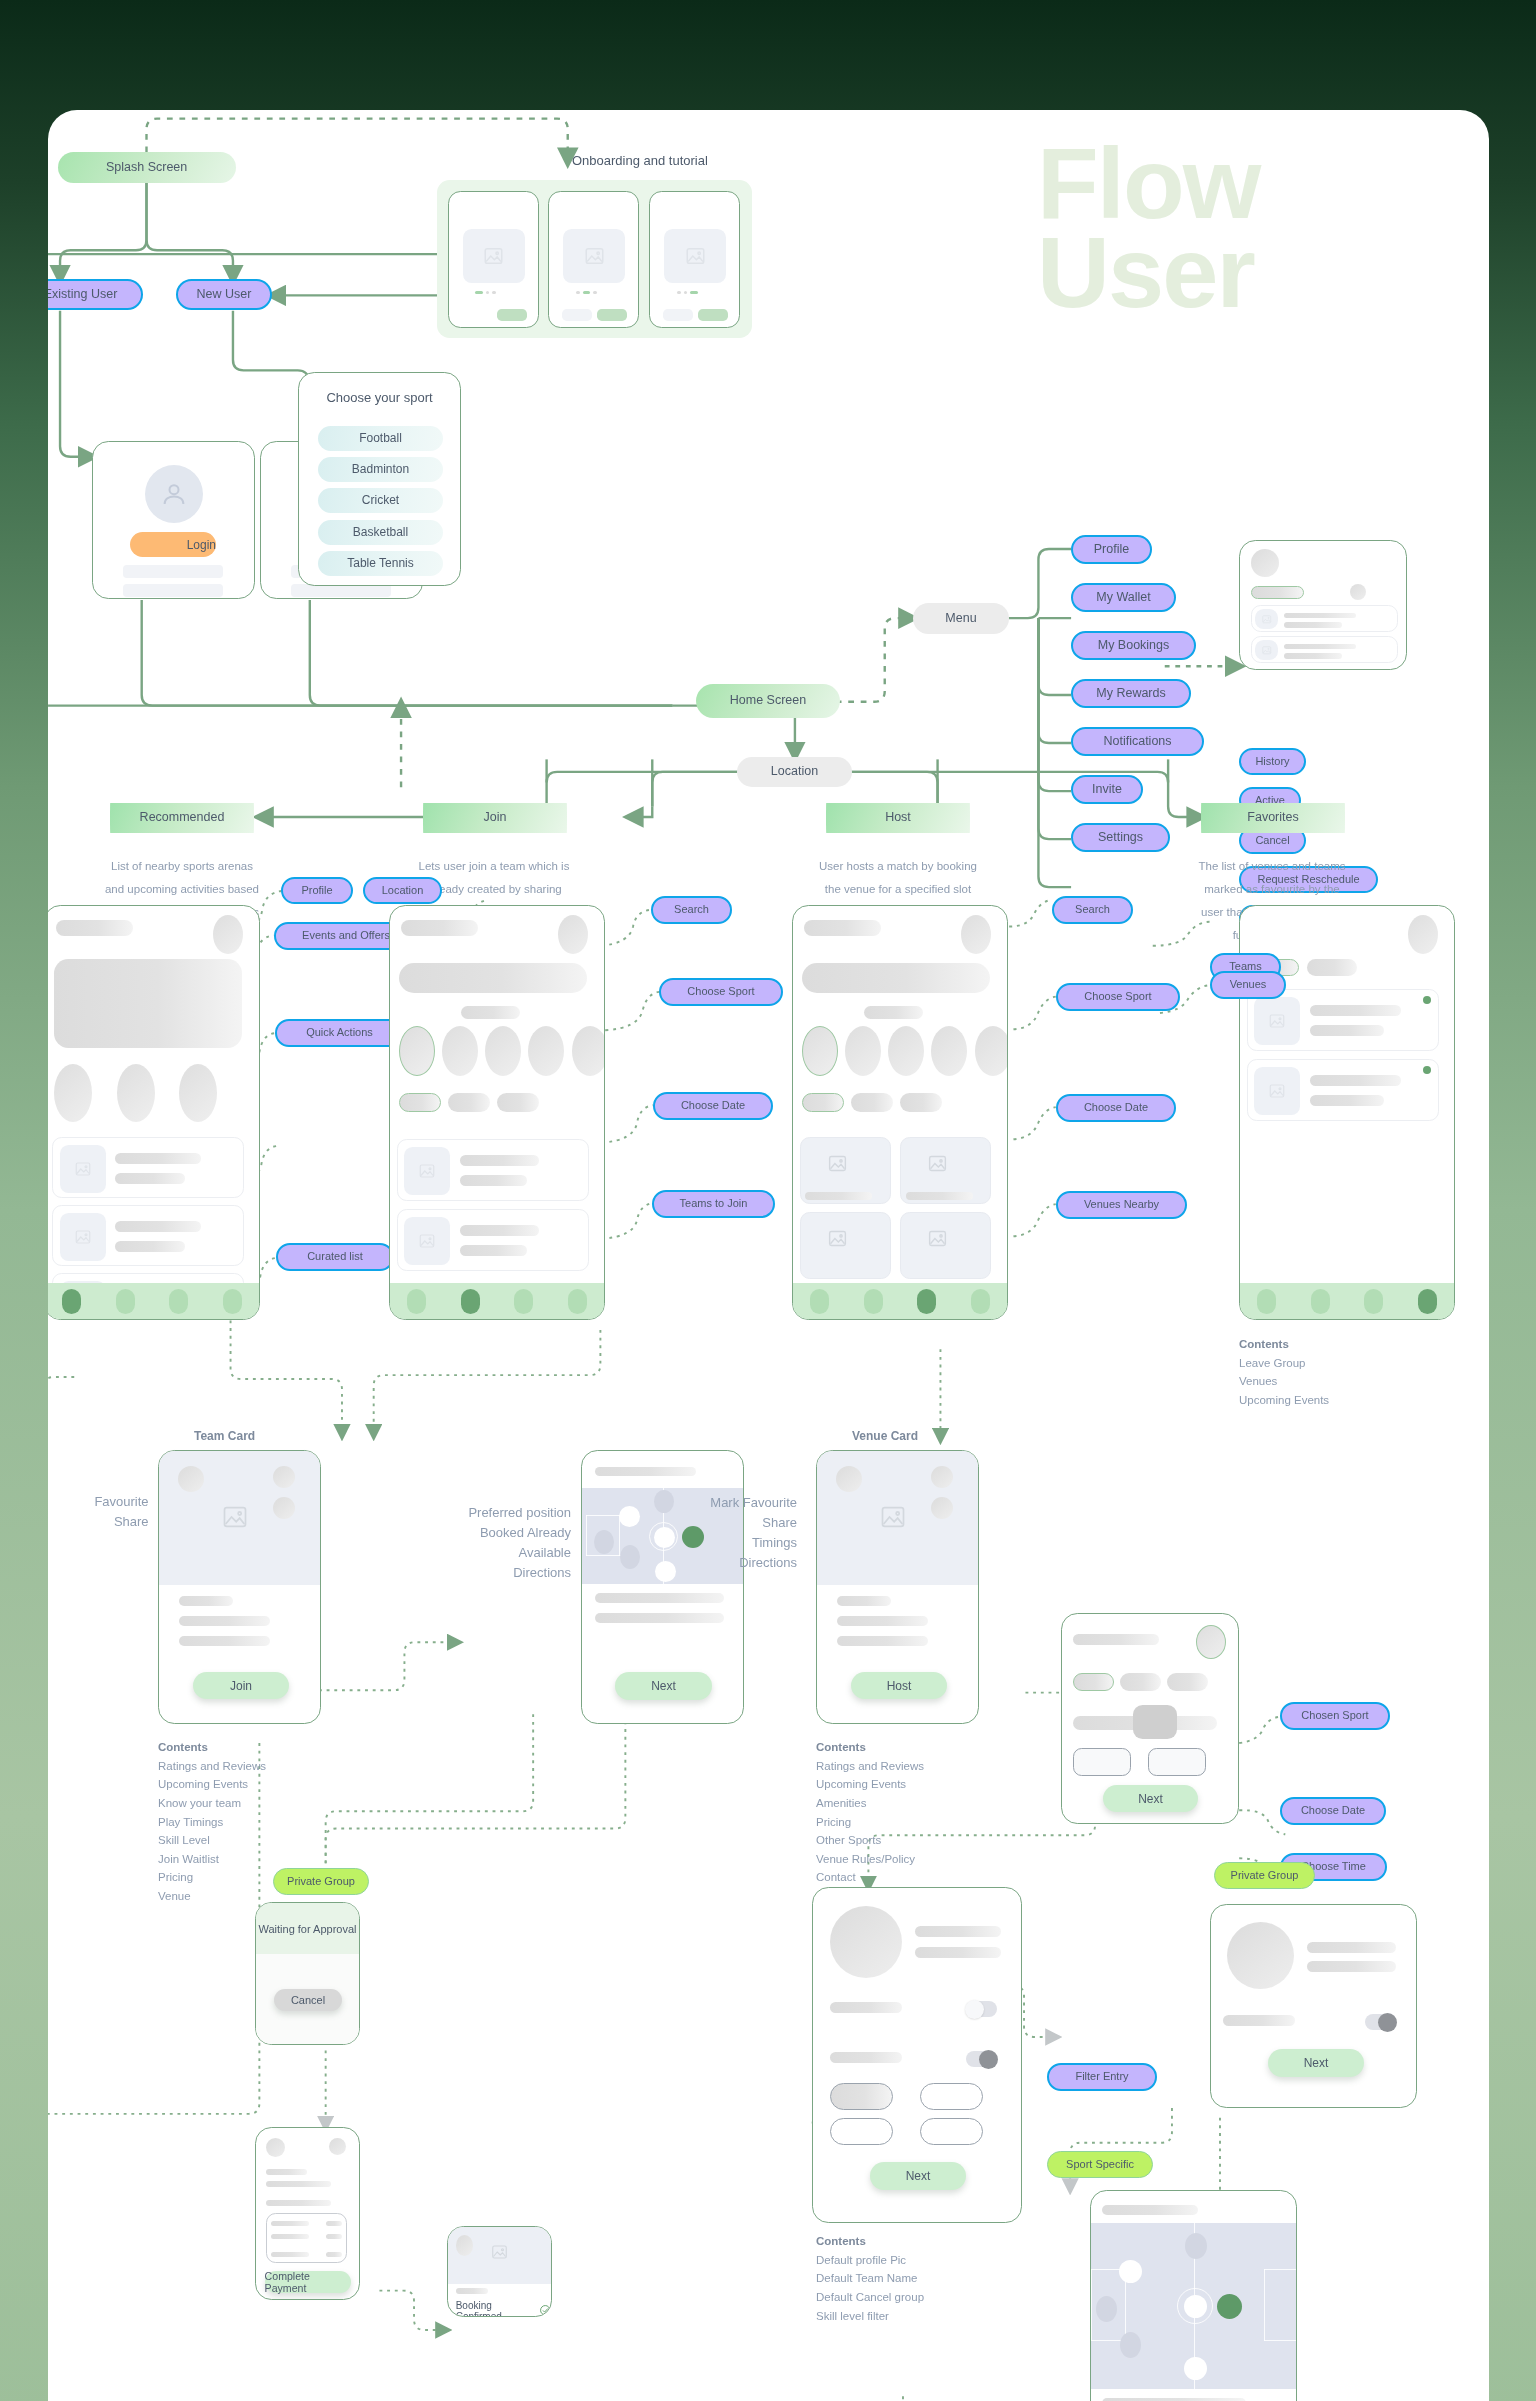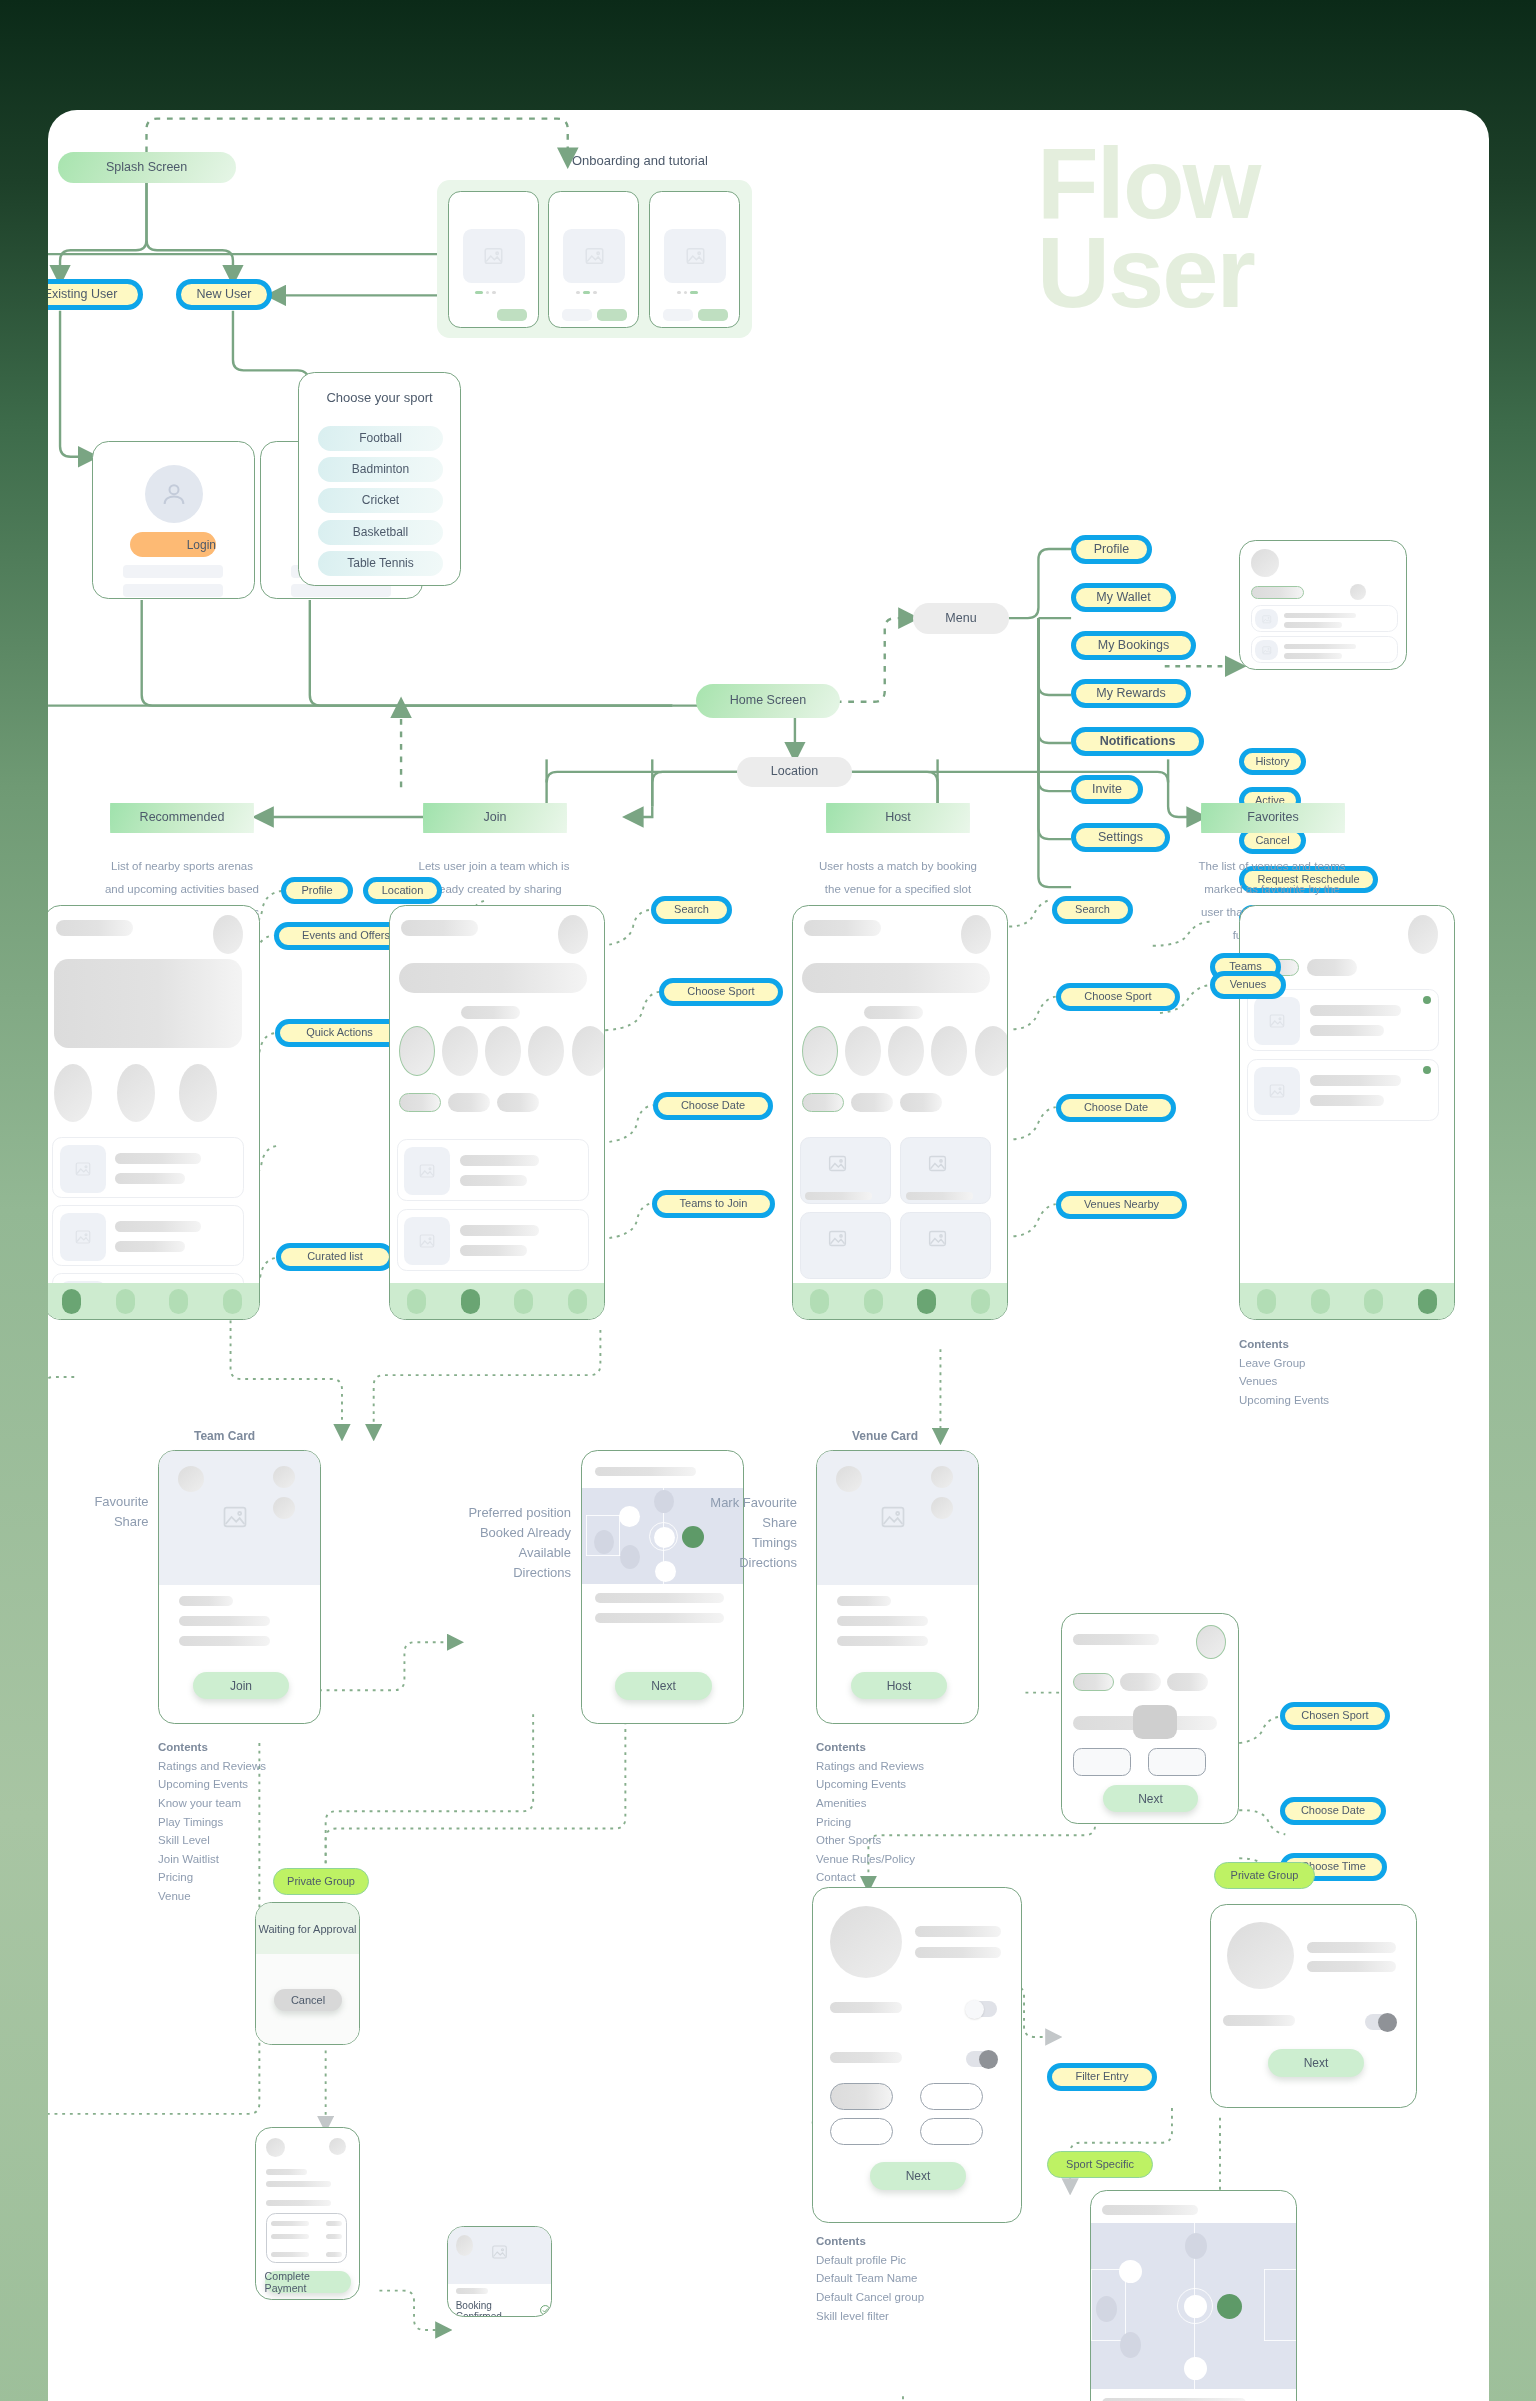--- a/index.html
+++ b/index.html
@@ -14,21 +14,21 @@
     position:absolute; left:48px; top:110px; width:1441px; height:2805px;
     background:#ffffff; border-radius:29px; overflow:hidden;
   }
   svg.edges { position:absolute; left:0; top:0; width:1441px; height:2805px; pointer-events:none; }
 
   
   .node { position:absolute; display:flex; align-items:center; justify-content:center;
           text-align:center; color:#4d5a6b; font-size:12.5px; line-height:1.25; }
   .pill-green { border-radius:480px; background:linear-gradient(120deg,#a7e4ae 0%,#cdeccd 55%,#e6f6e7 100%); }
   .pill-grey  { border-radius:480px; background:#ececec; }
-  .pill-out   { border-radius:480px; background:#fef9c3; border:5px solid #0ea5e9; }
+  .pill-out   { border-radius:480px; background:#c4b5fd; border:2px solid #0ea5e9; }
   .pill-out-green { border-radius:480px; background:#bef264; border:1px solid #8fd49a; }
   .chip { font-size:11px; }
   .cap-green { border-radius:7.7px/480px; background:linear-gradient(115deg,#9fe2ac 0%,#c6ebc7 45%,#eaf7ea 100%); }
 
   
   .phone { position:absolute; background:#fff; border:1px solid #7aa583; border-radius:16.3px; overflow:hidden; }
   .navbar { position:absolute; left:0; right:0; bottom:0; height:36px; background:#cdebcf;
             display:flex; align-items:center; justify-content:space-around; }
   .navdot { width:19px; height:25px; border-radius:480px; background:#b2ddb5; }
   .navdot.on { background:#6aa573; }
@@ -332,21 +332,21 @@
       </div>
       <div class="node pill-out" style="left: 1023px; top: 473px; width: 105px; height: 29px;">
         <span>My Wallet</span>
       </div>
       <div class="node pill-out" style="left: 1023px; top: 521px; width: 125px; height: 29px;">
         <span>My Bookings</span>
       </div>
       <div class="node pill-out" style="left: 1023px; top: 569px; width: 120px; height: 29px;">
         <span>My Rewards</span>
       </div>
-      <div class="node pill-out" style="left: 1023px; top: 617px; width: 133px; height: 29px; font-weight: bold;">
+      <div class="node pill-out" style="left: 1023px; top: 617px; width: 133px; height: 29px;">
         <span>Notifications</span>
       </div>
       <div class="node pill-out" style="left: 1023px; top: 665px; width: 72px; height: 29px;">
         <span>Invite</span>
       </div>
       <div class="node pill-out" style="left: 1023px; top: 713px; width: 99px; height: 29px;">
         <span>Settings</span>
       </div>
     </div>
 

